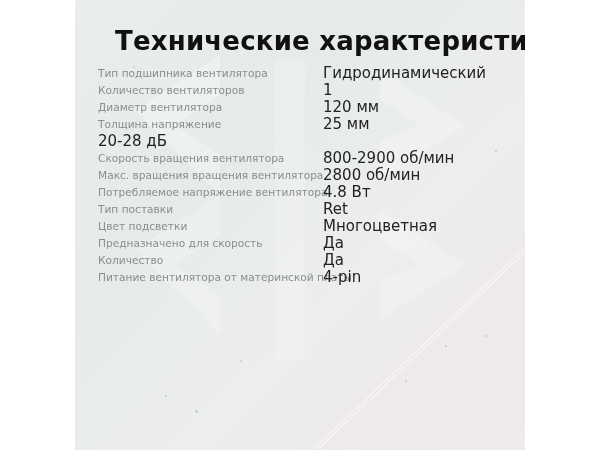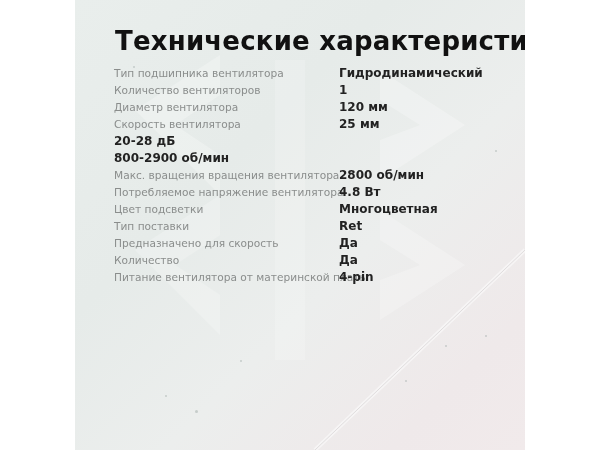--- a/index.html
+++ b/index.html
@@ -4,24 +4,24 @@
 <style>
   html, body { margin:0; padding:0; }
   body { width:600px; height:450px; background:#ffffff; position:relative; overflow:hidden;
          font-family:"DejaVu Sans", sans-serif; }
   .panel { position:absolute; left:75px; top:0; width:450px; height:450px; overflow:hidden;
            background: linear-gradient(135deg, #e9eeec 0%, #e6ebe9 35%, #eceeed 60%, #efe9ea 85%, #f1eaeb 100%); }
   .deco { position:absolute; left:0; top:0; width:450px; height:450px; }
   .speck { position:absolute; border-radius:50%; background:#9aa3a0; opacity:.45; }
   .title { position:absolute; left:40px; top:26px; font-size:26px; font-weight:bold; color:#111;
            letter-spacing:0.2px; white-space:nowrap; }
-  .specs { position:absolute; left:39px; top:64px; }
+  .specs { position:absolute; left:23px; top:64px; }
   .row { display:flex; height:17px; align-items:center; }
   .label { width:225px; font-size:10.6px; color:#8a8d8c; white-space:nowrap; }
-  .value { font-size:12px; color:#222; white-space:nowrap;font-weight:bold; }
+  .value { font-size:15px; color:#222; white-space:nowrap; }
 </style>
 </head>
 <body>
 
 <div class="panel">
   <svg class="deco" viewBox="0 0 450 450">
     <polygon points="60,110 145,55 145,95 100,125 145,155 145,195" fill="#ffffff" opacity="0.25"></polygon>
     <polygon points="60,250 145,195 145,235 100,265 145,295 145,335" fill="#ffffff" opacity="0.22"></polygon>
     <polygon points="305,70 390,125 305,180 305,140 345,125 305,100" fill="#ffffff" opacity="0.25"></polygon>
     <polygon points="305,210 390,265 305,320 305,280 345,265 305,240" fill="#ffffff" opacity="0.22"></polygon>
@@ -49,44 +49,45 @@
       </div>
     <div class="row">
         <span class="label">Количество вентиляторов</span>
         <span class="value">1</span>
       </div>
     <div class="row">
         <span class="label">Диаметр вентилятора</span>
         <span class="value">120 мм</span>
       </div>
     <div class="row">
-        <span class="label">Скорость вентилятора</span>
+        <span class="label">Толщина напряжение</span>
         <span class="value">25 мм</span>
       </div>
     <div class="row">
         <span class="value">20-28 дБ</span>
       </div>
     <div class="row">
+        <span class="label">Скорость вращения вентилятора</span>
         <span class="value">800-2900 об/мин</span>
       </div>
     <div class="row">
         <span class="label">Макс. вращения вращения вентилятора</span>
         <span class="value">2800 об/мин</span>
       </div>
     <div class="row">
         <span class="label">Потребляемое напряжение вентилятора</span>
         <span class="value">4.8 Вт</span>
       </div>
     <div class="row">
+        <span class="label">Тип поставки</span>
+        <span class="value">Ret</span>
+      </div>
+    <div class="row">
         <span class="label">Цвет подсветки</span>
         <span class="value">Многоцветная</span>
-      </div>
-    <div class="row">
-        <span class="label">Тип поставки</span>
-        <span class="value">Ret</span>
       </div>
     <div class="row">
         <span class="label">Предназначено для скорость</span>
         <span class="value">Да</span>
       </div>
     <div class="row">
         <span class="label">Количество</span>
         <span class="value">Да</span>
       </div>
     <div class="row">

